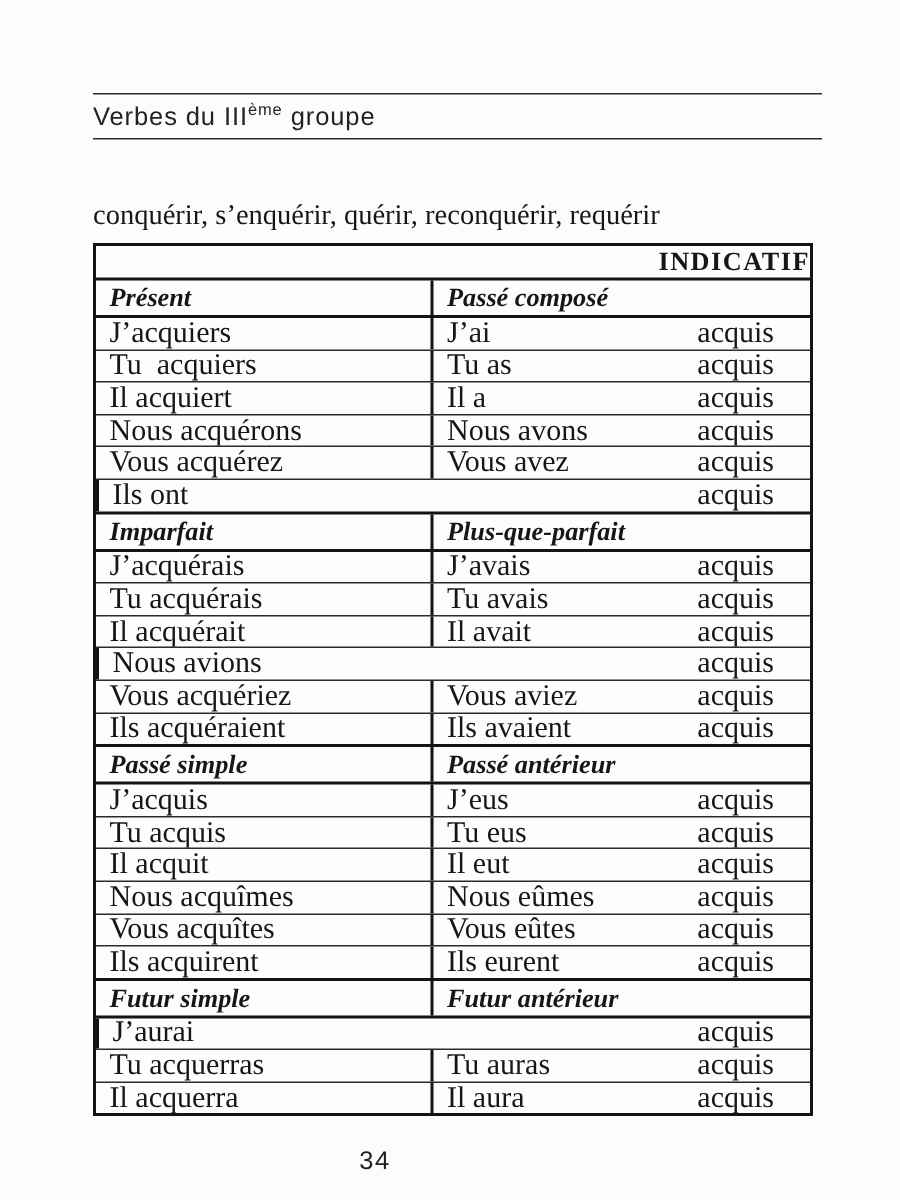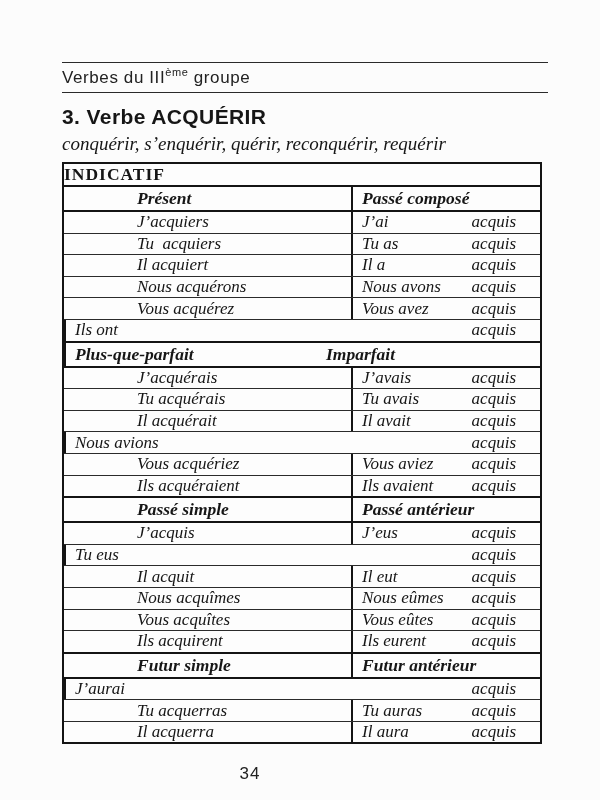--- a/index.html
+++ b/index.html
@@ -36,56 +36,55 @@
     font-weight: bold;
     font-size: 21px;
     letter-spacing: 0.4px;
     color: #161616;
   }
   .verb-list {
     position: absolute;
     left: 62px; top: 133px;
     font-size: 19px;
     color: #161616;
-    font-style: italic;
   }
 
   
   .conj-table {
     position: absolute;
     left: 62px; top: 162px; width: 476px;
     border: 2.4px solid #141414;
     background: #fdfdfd;
   }
   .t-row { display: flex; align-items: center; }
   .row-indicatif {
     height: 21px;
-    justify-content: flex-start;
+    justify-content: flex-end;
     font-weight: bold;
     font-size: 17.5px;
     letter-spacing: 1px;
   }
   .section-row {
     height: 23px;
     border-top: 2.2px solid #141414;
     border-bottom: 2.2px solid #141414;
     font-weight: bold;
     font-style: italic;
     font-size: 17.5px;
   }
-  .data-row { height: 20.6px; font-size: 17px; font-style: italic; }
+  .data-row { height: 20.6px; font-size: 20px; }
   .data-row + .data-row { border-top: 1.2px solid #2b2b2b; }
 
   .cell { white-space: pre; overflow: hidden; }
   .cell.left {
     width: 214px;
-    padding-left: 25px;
+    padding-left: 9px;
     flex: 0 0 auto;
     align-self: stretch;
-    display: flex; align-items: center; margin-left: 48px;
+    display: flex; align-items: center;
   }
   .cell.right {
     flex: 1 1 auto;
     align-self: stretch;
     border-left: 2.2px solid #141414;
     display: flex; align-items: center;
     justify-content: space-between;
     padding-left: 9px; padding-right: 24px;
   }
   .section-row .cell.right { justify-content: flex-start; }
@@ -103,21 +102,20 @@
 </style>
 </head>
 <body>
 
 <div class="page">
 
   <div class="running-header">
     <span><span>Verbes du III</span><sup>ème</sup><span> groupe</span></span>
   </div>
 
-  <div class="verb-title">3. Verbe ACQUÉRIR</div>
   <div class="verb-list">conquérir, s’enquérir, quérir, reconquérir, requérir</div>
 
   <div class="conj-table">
 
     <div class="t-row row-indicatif">
       <span>INDICATIF</span>
     </div>
 
     <div class="t-row section-row">
       <div class="cell left">Présent</div>
@@ -141,22 +139,22 @@
     </div>
     <div class="t-row data-row">
       <div class="cell left">Vous acquérez</div>
       <div class="cell right"><span>Vous avez</span><span>acquis</span></div>
     </div>
     <div class="t-row data-row">
       <div class="cell right"><span>Ils ont</span><span>acquis</span></div>
     </div>
 
     <div class="t-row section-row">
+      <div class="cell left">Imparfait</div>
       <div class="cell right">Plus-que-parfait</div>
-      <div class="cell left">Imparfait</div>
     </div>
     <div class="t-row data-row">
       <div class="cell left">J’acquérais</div>
       <div class="cell right"><span>J’avais</span><span>acquis</span></div>
     </div>
     <div class="t-row data-row">
       <div class="cell left">Tu acquérais</div>
       <div class="cell right"><span>Tu avais</span><span>acquis</span></div>
     </div>
     <div class="t-row data-row">
@@ -177,20 +175,21 @@
 
     <div class="t-row section-row">
       <div class="cell left">Passé simple</div>
       <div class="cell right">Passé antérieur</div>
     </div>
     <div class="t-row data-row">
       <div class="cell left">J’acquis</div>
       <div class="cell right"><span>J’eus</span><span>acquis</span></div>
     </div>
     <div class="t-row data-row">
+      <div class="cell left">Tu acquis</div>
       <div class="cell right"><span>Tu eus</span><span>acquis</span></div>
     </div>
     <div class="t-row data-row">
       <div class="cell left">Il acquit</div>
       <div class="cell right"><span>Il eut</span><span>acquis</span></div>
     </div>
     <div class="t-row data-row">
       <div class="cell left">Nous acquîmes</div>
       <div class="cell right"><span>Nous eûmes</span><span>acquis</span></div>
     </div>

